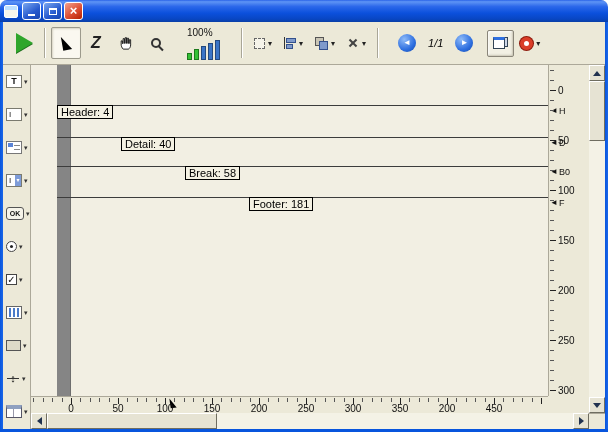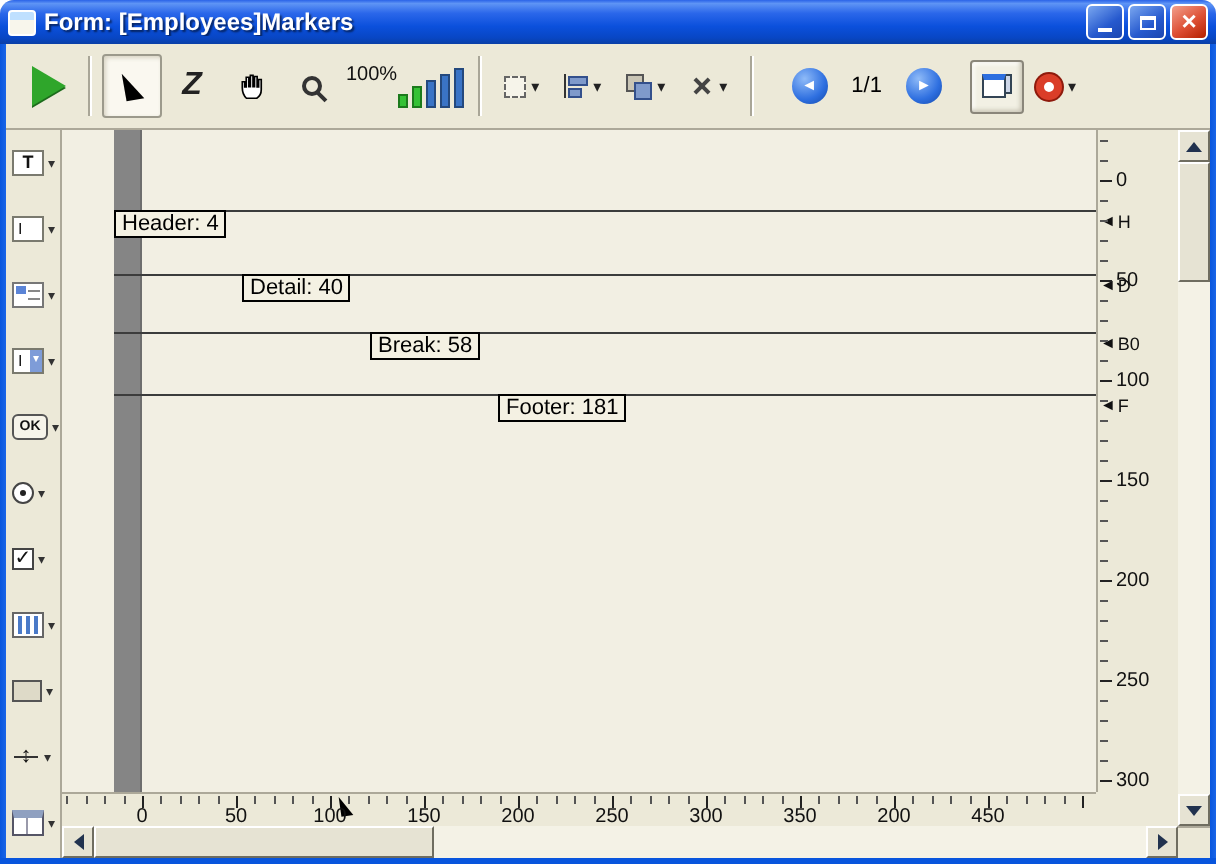--- a/index.html
+++ b/index.html
@@ -25,42 +25,42 @@
   
   .toolbar{position:absolute;left:3px;top:22px;width:602px;height:43px;background:#ECE9D8;border-bottom:1px solid #ACA899;display:flex;align-items:center;padding-left:6px;z-index:5;}
   .tool{width:30px;height:32px;display:flex;align-items:center;justify-content:center;border:1px solid transparent;border-radius:2px;}
   .tool.selected{border:1px solid #9C9A8C;background:#FAF8F0;box-shadow:inset 1px 1px 2px #D8D4C4;}
   .sep{width:2px;height:30px;border-left:1px solid #A9A697;border-right:1px solid #fff;margin:0 5px;}
   .run-tri{width:0;height:0;border-left:17px solid #2FA62B;border-top:10px solid transparent;border-bottom:10px solid transparent;filter:drop-shadow(0 1px 0 #1D6B1C);}
   .cursor-arrow{width:0;height:0;border-bottom:14px solid #000;border-right:9px solid transparent;transform:rotate(-10deg);}
   .z-glyph{font-size:16px;font-weight:bold;font-style:italic;color:#222;}
   .mag{width:10px;height:10px;border:2px solid #333;border-radius:50%;position:relative;}
   .mag:after{content:"";position:absolute;width:7px;height:2px;background:#333;transform:rotate(45deg);right:-5px;bottom:-3px;}
-  .zoomw{display:flex;align-items:flex-start;justify-content:center;margin:0 2px;}
+  .zoomw{display:flex;flex-direction:column;align-items:flex-start;justify-content:center;margin:0 16px;}
   .zoomlabel{font-size:10px;color:#111;line-height:11px;}
   .zoombars{display:flex;align-items:flex-end;gap:2px;height:21px;margin-top:1px;}
   .zbar{width:5px;border:1px solid #1C7A1C;}
   .zbar.g{background:#35C135;border-color:#1C7A1C;}
   .zbar.b{background:#3A74C6;border-color:#24497E;}
   .ddtool{display:flex;align-items:center;gap:3px;height:30px;padding:0 4px;margin:0 2px;}
   .dd{font-size:8px;color:#222;}
   .icoA{width:11px;height:11px;border:1px dashed #666;background:#F6F4EA;}
   .icoB{position:relative;width:12px;height:12px;border-left:1px solid #333;}
   .icoB:before{content:"";position:absolute;left:1px;top:1px;width:8px;height:3px;background:#7F9ACB;border:1px solid #33508C;}
   .icoB:after{content:"";position:absolute;left:1px;top:7px;width:5px;height:3px;background:#7F9ACB;border:1px solid #33508C;}
   .icoC{position:relative;width:13px;height:13px;}
   .icoC:before{content:"";position:absolute;left:0;top:0;width:7px;height:7px;background:#C9C5B5;border:1px solid #555;}
   .icoC:after{content:"";position:absolute;left:4px;top:4px;width:7px;height:7px;background:#7F9ACB;border:1px solid #33508C;}
   .icoD{position:relative;width:12px;height:12px;}
   .icoD:before,.icoD:after{content:"";position:absolute;left:1px;top:5px;width:10px;height:2px;background:#444;}
   .icoD:before{transform:rotate(45deg);}
   .icoD:after{transform:rotate(-45deg);}
   .navbtn{width:18px;height:18px;border-radius:50%;background:radial-gradient(circle at 35% 30%,#8FBBF8,#2E6FE0 60%,#1348A8);display:flex;align-items:center;justify-content:center;margin:0 4px;}
   .navbtn .nav-arrow{color:#fff;font-size:8px;line-height:8px;}
-  .pagelabel{font-size:11px;color:#000;margin:0 8px;}
+  .pagelabel{font-size:11px;color:#000;margin:0 8px;font-style:italic;}
   .fvbtn{width:27px;height:27px;border:1px solid #8A867A;border-radius:2px;background:#F2F0E4;box-shadow:inset -1px -1px 2px #C9C5B5,inset 1px 1px 2px #fff;display:flex;align-items:center;justify-content:center;margin-left:10px;}
   .fv-icon{position:relative;width:15px;height:12px;}
   .fv-icon:before{content:"";position:absolute;right:0;top:0;width:10px;height:8px;background:#CDD6E8;border:1px solid #345;}
   .fv-icon:after{content:"";position:absolute;left:0;bottom:0;width:10px;height:8px;background:#fff;border:1px solid #345;border-top:3px solid #2E6FE0;}
   .redcircle{width:13px;height:13px;border-radius:50%;border:4px solid #DA3D28;background:#fff;box-shadow:0 0 0 1px #8E1A0C;}
   .m-nav{margin-left:14px;}
   
   .palette{position:absolute;left:3px;top:65px;width:28px;height:364px;background:#ECE9D8;border-right:1px solid #ACA899;z-index:4;}
   .ptool{height:33px;display:flex;align-items:center;padding-left:3px;}
   .pdd{margin-left:2px;font-size:7px;color:#333;}
@@ -119,21 +119,20 @@
   .tri-right{width:0;height:0;border-top:4px solid transparent;border-bottom:4px solid transparent;border-left:5px solid #21324F;}
   .corner{position:absolute;left:589px;top:413px;width:16px;height:16px;background:#ECE9D8;border-top:1px solid #ACA899;z-index:3;}
 </style>
 </head>
 <body>
 
 <div class="window">
 
   <div class="titlebar">
     <span class="title-icon"></span>
-    <span class="title-text">Form: [Employees]Markers</span>
     <span class="tb-buttons">
       <span class="tbtn minb">
           <span class="glyph-min"></span>
         </span>
       <span class="tbtn maxb">
           <span class="glyph-max"></span>
         </span>
       <span class="tbtn closeb">
           <span class="glyph-close">×</span>
         </span>

